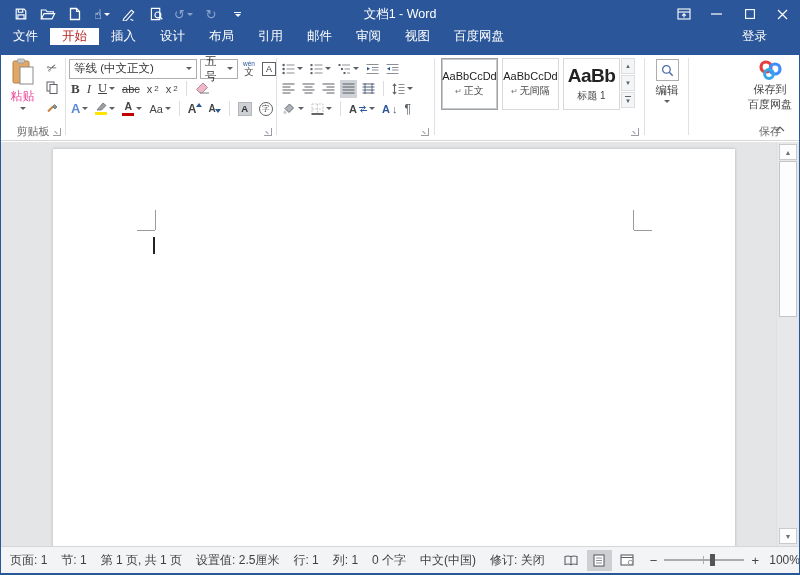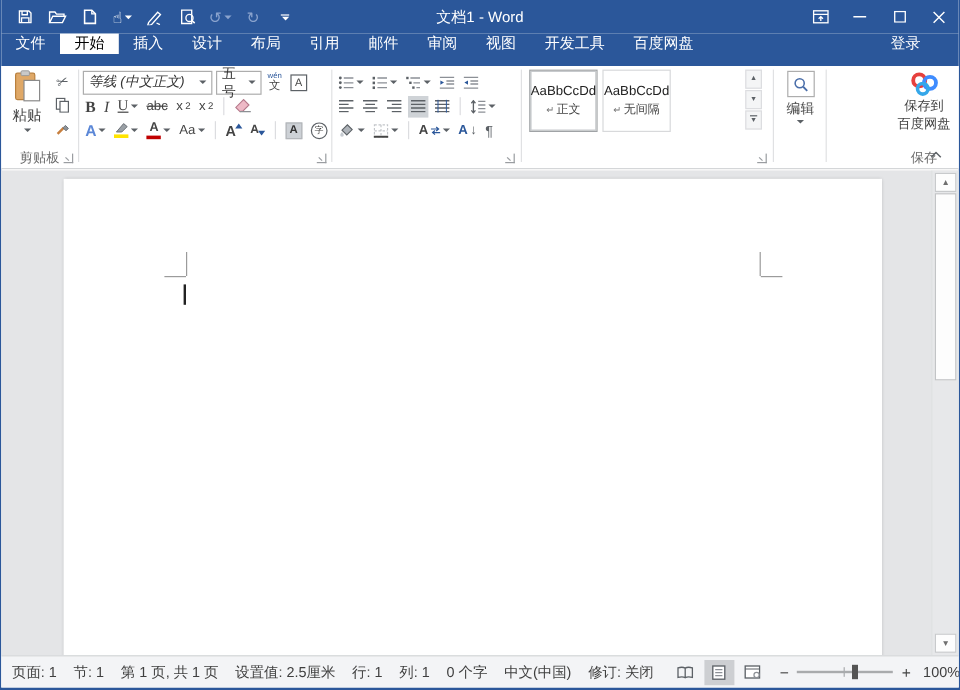--- a/index.html
+++ b/index.html
@@ -14,42 +14,42 @@
   .qbtn .uglyph{font-size:13px;line-height:1;color:#fff;}
   .qbtn.dis .uglyph{color:#8aa3cd;}
   .caret-w{width:0;height:0;border-left:3px solid transparent;border-right:3px solid transparent;border-top:3px solid #fff;}
   .caret-dis{border-top-color:#8aa3cd;}
   .title{position:absolute;left:0;right:0;top:0;height:28px;display:flex;align-items:center;justify-content:center;font-size:12.5px;pointer-events:none;}
   .winctrl{position:absolute;right:0;top:0;height:28px;display:flex;}
   .wc{width:33px;height:28px;display:flex;align-items:center;justify-content:center;}
   
   .tabrow{position:absolute;top:28px;left:0;right:0;height:27px;background:#2b579a;display:flex;align-items:flex-start;color:#fff;font-size:12.5px;}
   .tab{padding:0 12px;display:flex;align-items:center;white-space:nowrap;}
-  .tab.active{background:#fff;color:#000000;}
+  .tab.active{background:#fff;color:#b91c1c;}
   .trspacer{flex:1;}
   .tellme{display:flex;align-items:center;gap:5px;padding:0 8px;color:#bfd0ec;font-size:12px;white-space:nowrap;}
   .signin{display:flex;align-items:center;padding:0 10px;white-space:nowrap;}
   .share{display:flex;align-items:center;gap:5px;padding:0 11px;background:#1f4e8f;white-space:nowrap;}
   
   .ribbon{position:absolute;top:55px;left:0;right:0;height:86px;background:#fff;border-bottom:1px solid #d4d6d8;font-size:12px;color:#444;}
   .grp{position:absolute;top:0;bottom:0;}
   .gdiv{position:absolute;top:3px;bottom:5px;width:1px;background:#e0e1e3;}
   .glabel{position:absolute;bottom:1px;left:0;right:0;text-align:center;font-size:11px;color:#696969;}
   .lau{position:absolute;bottom:4px;right:3px;width:8px;height:8px;border-right:1px solid #9a9da1;border-bottom:1px solid #9a9da1;}
   .lau::before{content:"";position:absolute;right:2px;bottom:2px;width:4px;height:1px;background:#9a9da1;transform:rotate(45deg);}
   .rrow{position:absolute;left:2px;display:flex;align-items:center;height:19px;gap:3px;}
   .r1{top:4px;} .r2{top:24px;} .r3{top:44px;}
   .sb{height:18px;display:flex;align-items:center;justify-content:center;padding:0 2px;gap:2px;color:#444;}
   .sb.sel{background:#cfd3d7;}
   .vdiv{width:1px;height:15px;background:#dcdde0;margin:0 3px;}
   .caret{width:0;height:0;border-left:3px solid transparent;border-right:3px solid transparent;border-top:3.5px solid #5c6166;}
   .combo{height:20px;border:1px solid #adadad;background:#fff;display:flex;align-items:center;justify-content:space-between;padding:0 4px;font-size:11.5px;color:#333;}
   
   .paste{position:absolute;left:5px;top:3px;width:31px;height:62px;display:flex;flex-direction:column;align-items:center;justify-content:flex-start;gap:2px;}
-  .paste .plabel{font-size:12px;color:#404040;}
+  .paste .plabel{font-size:12px;color:#ec4899;}
   .clipmini{position:absolute;left:40px;top:4px;display:flex;flex-direction:column;gap:1px;}
   .mb{width:20px;height:18px;display:flex;align-items:center;justify-content:center;}
   .cutg{font-size:12px;color:#5c6166;transform:rotate(-20deg);}
   
   .bold{font-weight:bold;font-size:13px;font-family:"Liberation Serif",serif;}
   .ital{font-style:italic;font-size:13px;font-family:"Liberation Serif",serif;}
   .und{font-size:12.5px;text-decoration:underline;font-family:"Liberation Serif",serif;}
   .strike{font-size:11px;text-decoration:line-through;}
   .xs{font-size:11px;} .sub2{font-size:8px;} 
   .pin{display:flex;flex-direction:column;align-items:center;line-height:1;}
@@ -188,21 +188,20 @@
   <div class="tabrow">
     <div class="tab">文件</div>
     <div class="tab active">开始</div>
     <div class="tab">插入</div>
     <div class="tab">设计</div>
     <div class="tab">布局</div>
     <div class="tab">引用</div>
     <div class="tab">邮件</div>
     <div class="tab">审阅</div>
     <div class="tab">视图</div>
-    <div class="tab">开发工具</div>
     <div class="tab">百度网盘</div>
     <div class="trspacer"></div>
     <div class="signin">登录</div>
     <div class="share">
       
       
     </div>
   </div>
 
   <div class="ribbon">
@@ -234,21 +233,21 @@
             </svg>
         </div>
       </div>
       <div class="glabel">剪贴板</div>
       <div class="lau"></div>
     </div>
     <div class="gdiv" style="left:64px;"></div>
 
     <div class="grp" style="left:66px;width:208px;">
       <div class="rrow r1">
-        <div class="combo" style="width:108px;font-style:italic;">
+        <div class="combo" style="width:128px;">
           <span>等线 (中文正文)</span>
             <span class="caret"></span>
         </div>
         <div class="combo" style="width:38px;">
           <span>五号</span>
             <span class="caret"></span>
         </div>
         <div class="sb">
           <span class="pin">
             <span class="pt">wén</span>
@@ -461,20 +460,26 @@
           <span class="nm">
               <span class="mk">↵</span>
               <span>正文</span>
             </span>
         </div>
         <div class="card">
           <span class="prev">AaBbCcDd</span>
           <span class="nm">
               <span class="mk">↵</span>
               <span>无间隔</span>
+            </span>
+        </div>
+        <div class="card">
+          <span class="prev h1">AaBb</span>
+          <span class="nm">
+              <span>标题 1</span>
             </span>
         </div>
       </div>
       <div class="stylescroll">
         <div class="ssb">▲</div>
         <div class="ssb">▼</div>
         <div class="ssb">
             <span class="morebar">▼</span>
           </div>
       </div>

